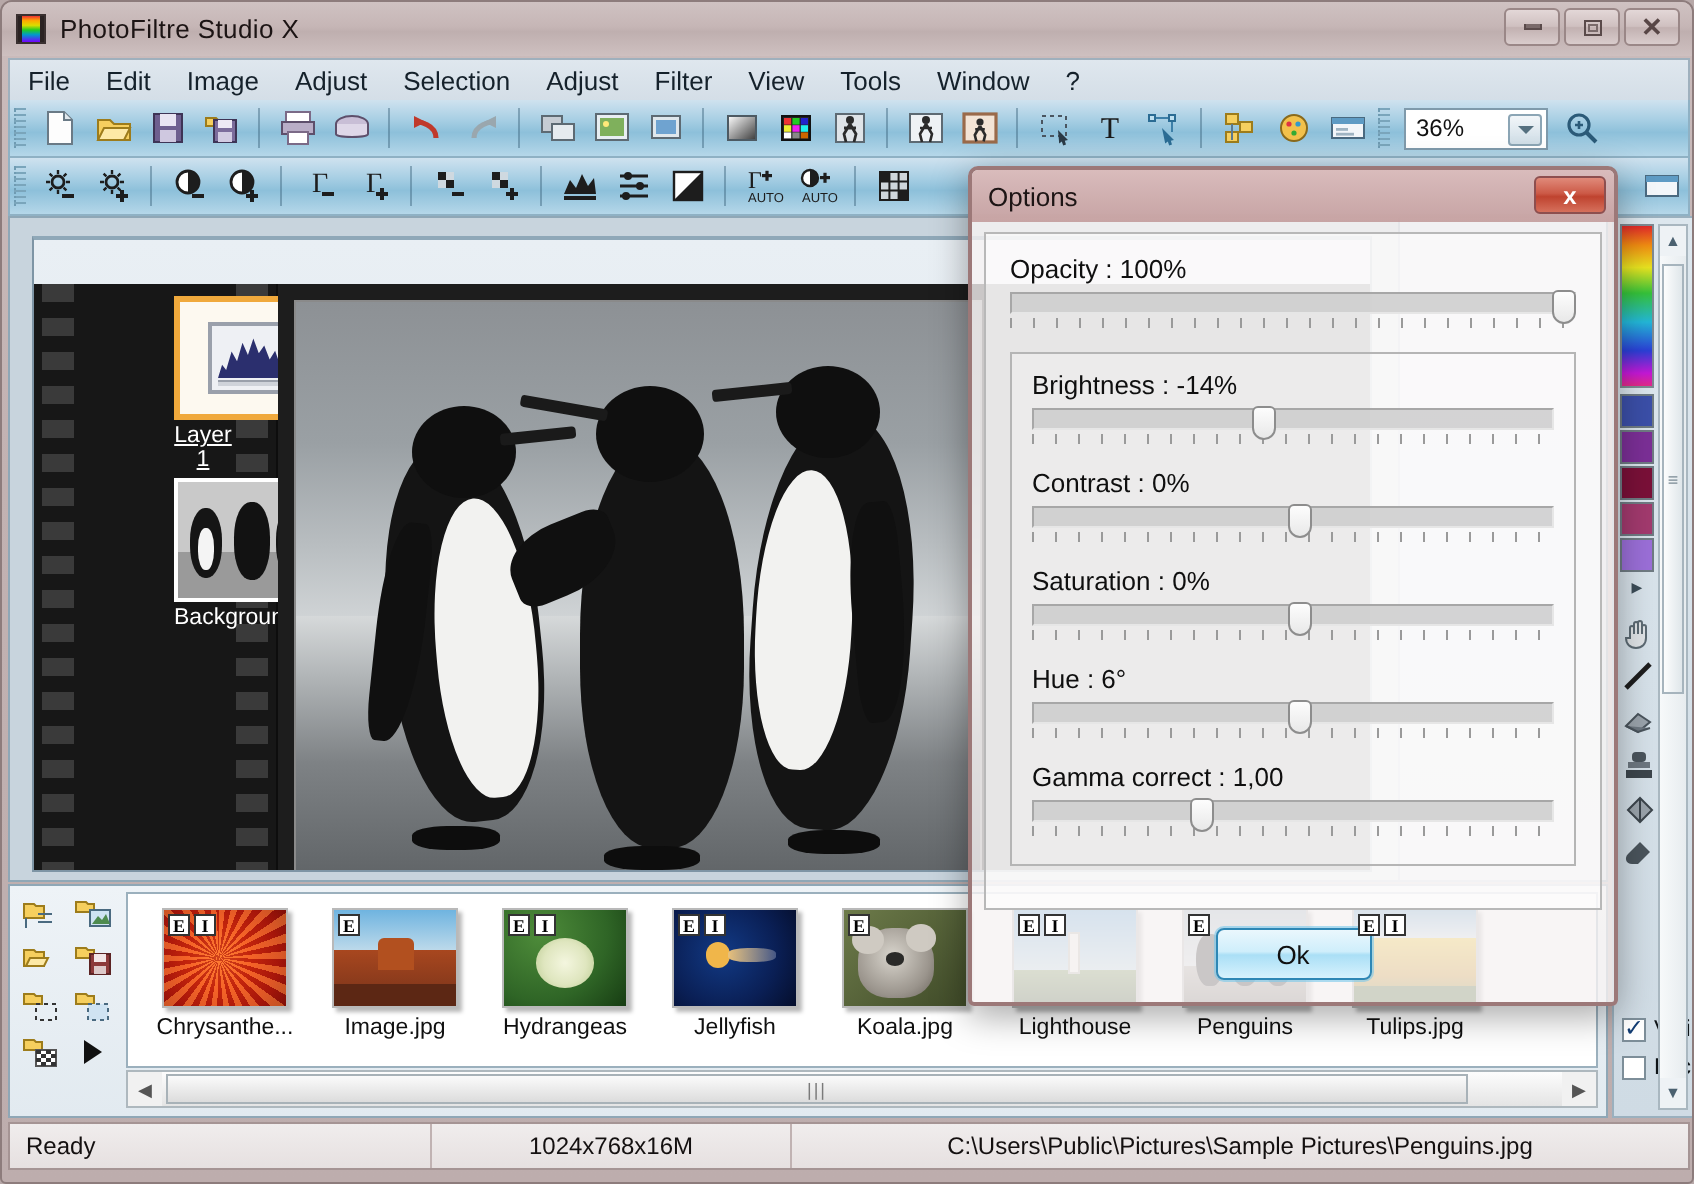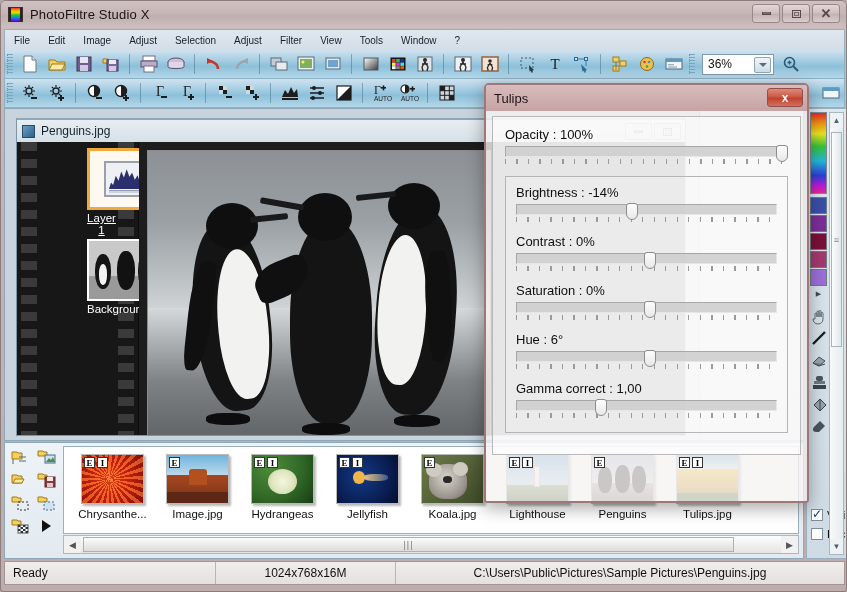--- a/index.html
+++ b/index.html
@@ -47,21 +47,21 @@
   .wbtn .gl-max::after{content:"";position:absolute;left:1px;right:1px;top:1px;bottom:1px;border:1px solid #7a6a6a;}
   .wbtn .gl-x { font-size:13px; font-weight:bold; color:#584646; font-family:"Liberation Sans",sans-serif; }
 
   
   #menubar {
     position:absolute; left:3px; top:28px; width:841px; height:21px;
     display:flex; align-items:center;
     background:linear-gradient(180deg,#dfe7ee 0%, #d4dee7 100%);
     border:1px solid #9fb0bd; border-bottom:none;
   }
-  .menu-item { padding:14px 9px; font-size:10px; color:#15212b; }
+  .menu-item { padding:14px 9px; font-size:13px; color:#15212b; }
 
   
   .toolbar {
     position:absolute; left:3px; width:841px; height:29px;
     background:linear-gradient(180deg,#cfe2ef 0%, #a8cfe4 35%, #8dc0da 58%, #b5d7e9 100%);
     border:1px solid #8fb1c4; border-top:none;
     display:flex; align-items:center;
   }
   #toolbar1 { top:49px; }
   #toolbar2 { top:78px; }
@@ -651,32 +651,20 @@
       <svg width="18" height="18" viewBox="0 0 18 18">
           <rect x="1" y="4" width="16" height="10" fill="#f2f6f9" stroke="#4a6a80"></rect>
           <rect x="1" y="4" width="16" height="3" fill="#5e9bc4"></rect>
         </svg>
       </div>
   </div>
 
   <div id="workspace">
 
     <div id="docwin">
-      <div id="doc-title">
-        <span id="doc-ico"></span>
-        <span>Penguins.jpg</span>
-        <span class="doc-wbtns">
-          <span class="doc-wbtn">
-              <span class="gl-min"></span>
-            </span>
-          <span class="doc-wbtn">
-              <span class="gl-max"></span>
-            </span>
-        </span>
-      </div>
 
       <div id="doc-body">
 
         <div id="layers-strip">
           <div class="sprockets l"></div>
           <div class="sprockets r"></div>
           <div class="layers-inner">
             <div class="layer-card">
               <div class="layer-thumb">
                 <div class="hist-ico">
@@ -991,21 +979,21 @@
   </div>
 
   <div id="statusbar">
     <div class="sb-cell sb-1">Ready</div>
     <div class="sb-cell sb-2">1024x768x16M</div>
     <div class="sb-cell sb-3">C:\Users\Public\Pictures\Sample Pictures\Penguins.jpg</div>
   </div>
 
   <div id="options-dlg">
     <div id="opt-title">
-      <span>Tulips</span>
+      <span>Options</span>
       <span id="opt-close">x</span>
     </div>
 
     <div id="opt-body">
 
       <div class="slider-group">
         <div class="slider-label">Opacity : 100%</div>
         <div class="slider-track">
           <div class="slider-knob" style="left:96%"></div>
         </div>
@@ -1050,15 +1038,18 @@
           <div class="slider-label">Gamma correct : 1,00</div>
           <div class="slider-track">
             <div class="slider-knob" style="left:30%"></div>
           </div>
           <div class="slider-ticks"></div>
         </div>
 
       </div>
     </div>
 
+    <div id="opt-footer">
+      <div id="ok-button">Ok</div>
+    </div>
   </div>
 
 </div>
 
 </body></html>

